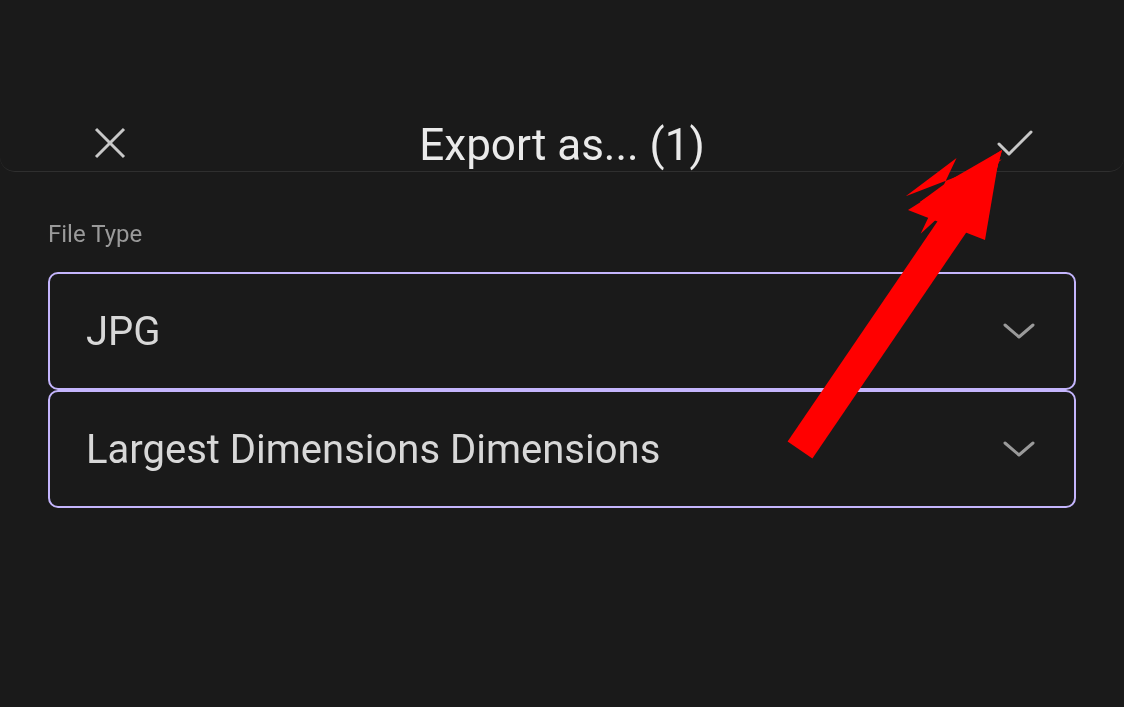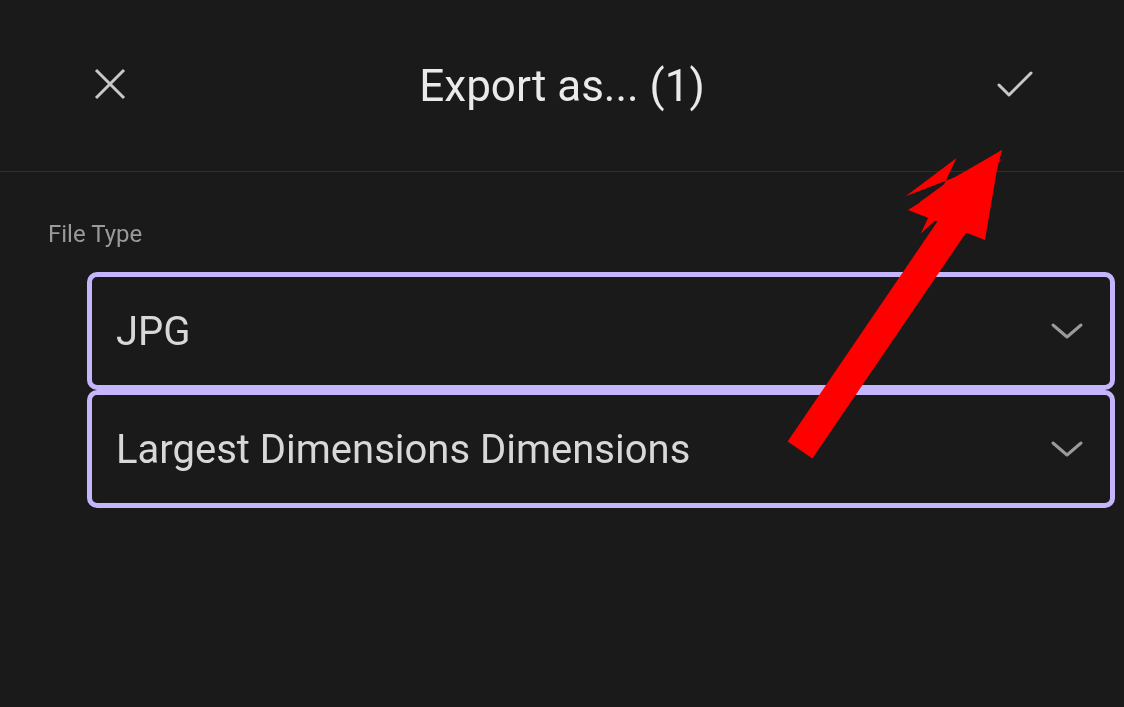--- a/index.html
+++ b/index.html
@@ -11,25 +11,26 @@
       width: 1124px;
       height: 707px;
       background: #1a1a1a;
       font-family: -apple-system, BlinkMacSystemFont, "Segoe UI", Roboto, Helvetica, Arial, sans-serif;
       color: #c8c8c8;
       overflow: hidden;
       position: relative;
     }
     .header {
       display: flex;
-      align-items: center;
+      align-items: flex-end;
       justify-content: space-between;
       padding: 0 84px;
       height: 172px;
       border-bottom: 1px solid #2f2f2f;
+      border-radius: 15px;
     }
     .close-btn {
       width: 52px;
       height: 52px;
       display: flex;
       align-items: center;
       justify-content: center;
       cursor: pointer;
     }
     .close-btn svg {
@@ -69,29 +70,28 @@
       color: #9a9a9a;
       margin-bottom: 24px;
       margin-top: 16px;
     }
     .field-label.second {
       margin-top: 52px;
     }
     .select-box {
       width: 100%;
       height: 118px;
-      border: 5px solid #c4b5fd;
+      border: 2px solid #c4b5fd;
       border-radius: 10px;
       background: #1a1a1a;
       display: flex;
       align-items: center;
       justify-content: space-between;
-      padding: 0 24px;
+      padding: 0 36px;
       cursor: pointer;
-      margin-left: 39px;
     }
     .select-value {
       font-size: 40px;
       color: #d8d8d8;
       font-weight: 400;
     }
     .chevron {
       width: 38px;
       height: 38px;
       display: flex;

